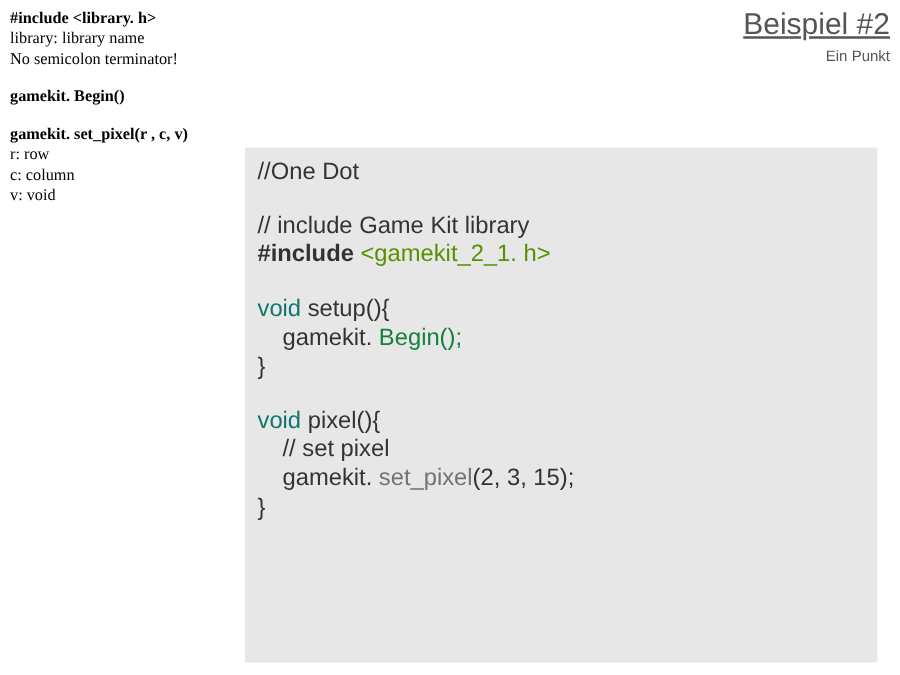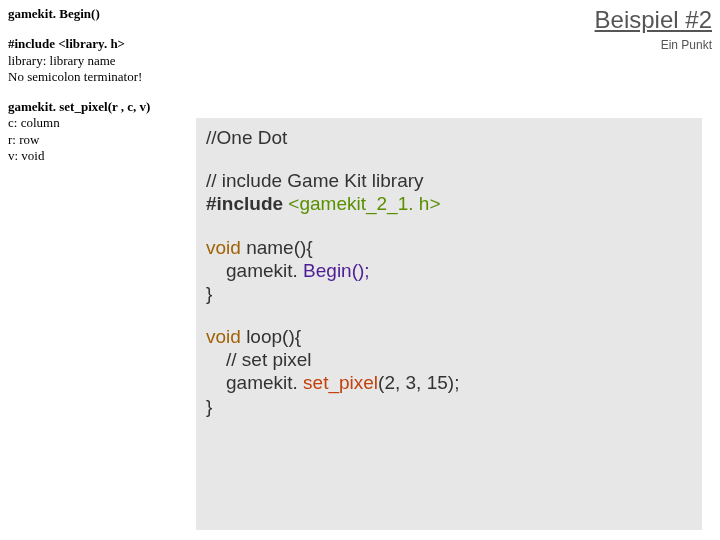--- a/index.html
+++ b/index.html
@@ -50,59 +50,59 @@
     background: #e7e7e7;
     padding: 8px 10px;
     font-family: Arial, Helvetica, sans-serif;
     font-size: 19px;
     color: #333;
     line-height: 1.22;
   }
   .code-line { white-space: pre; }
   .ind { padding-left: 20px; }
   .gap { height: 20px; }
-  .kw-void { color: #a16207; }
+  .kw-void { color: #0f766e; }
   .kw-inc  { color: #5a8f00; }
   .kw-hdr  { color: #5a8f00; }
-  .fn-begin { color: #4c1d95; }
-  .fn-setpx { color: #c2410c; }
+  .fn-begin { color: #15803d; }
+  .fn-setpx { color: #737373; }
   .bold { font-weight: 600; color:#333; }
 </style>
 </head>
 <body>
 
 <div class="header-right">
   <div class="title">Beispiel #2</div>
   <div class="subtitle">Ein Punkt</div>
 </div>
 
 <div class="left-col">
   <div class="left-item">
-    <div class="left-bold">gamekit. Begin()</div>
-  </div>
-  <div class="left-item">
     <div class="left-bold">#include &lt;library. h&gt;</div>
     <div>library: library name</div>
     <div>No semicolon terminator!</div>
   </div>
   <div class="left-item">
+    <div class="left-bold">gamekit. Begin()</div>
+  </div>
+  <div class="left-item">
     <div class="left-bold">gamekit. set_pixel(r , c, v)</div>
+    <div>r: row</div>
     <div>c: column</div>
-    <div>r: row</div>
     <div>v: void</div>
   </div>
 </div>
 
 <div class="code-box">
   <div class="code-line">//One Dot</div>
   <div class="gap"></div>
   <div class="code-line">// include Game Kit library</div>
   <div class="code-line"><span class="kw-inc bold">#include </span><span class="kw-hdr">&lt;gamekit_2_1. h&gt;</span></div>
   <div class="gap"></div>
-  <div class="code-line"><span class="kw-void">void</span><span> name(){</span></div>
+  <div class="code-line"><span class="kw-void">void</span><span> setup(){</span></div>
   <div class="code-line ind"><span>gamekit. </span><span class="fn-begin">Begin();</span></div>
   <div class="code-line">}</div>
   <div class="gap"></div>
-  <div class="code-line"><span class="kw-void">void</span><span> loop(){</span></div>
+  <div class="code-line"><span class="kw-void">void</span><span> pixel(){</span></div>
   <div class="code-line ind">// set pixel</div>
   <div class="code-line ind"><span>gamekit. </span><span class="fn-setpx">set_pixel</span><span>(2, 3, 15);</span></div>
   <div class="code-line">}</div>
 </div>
 
 </body></html>

